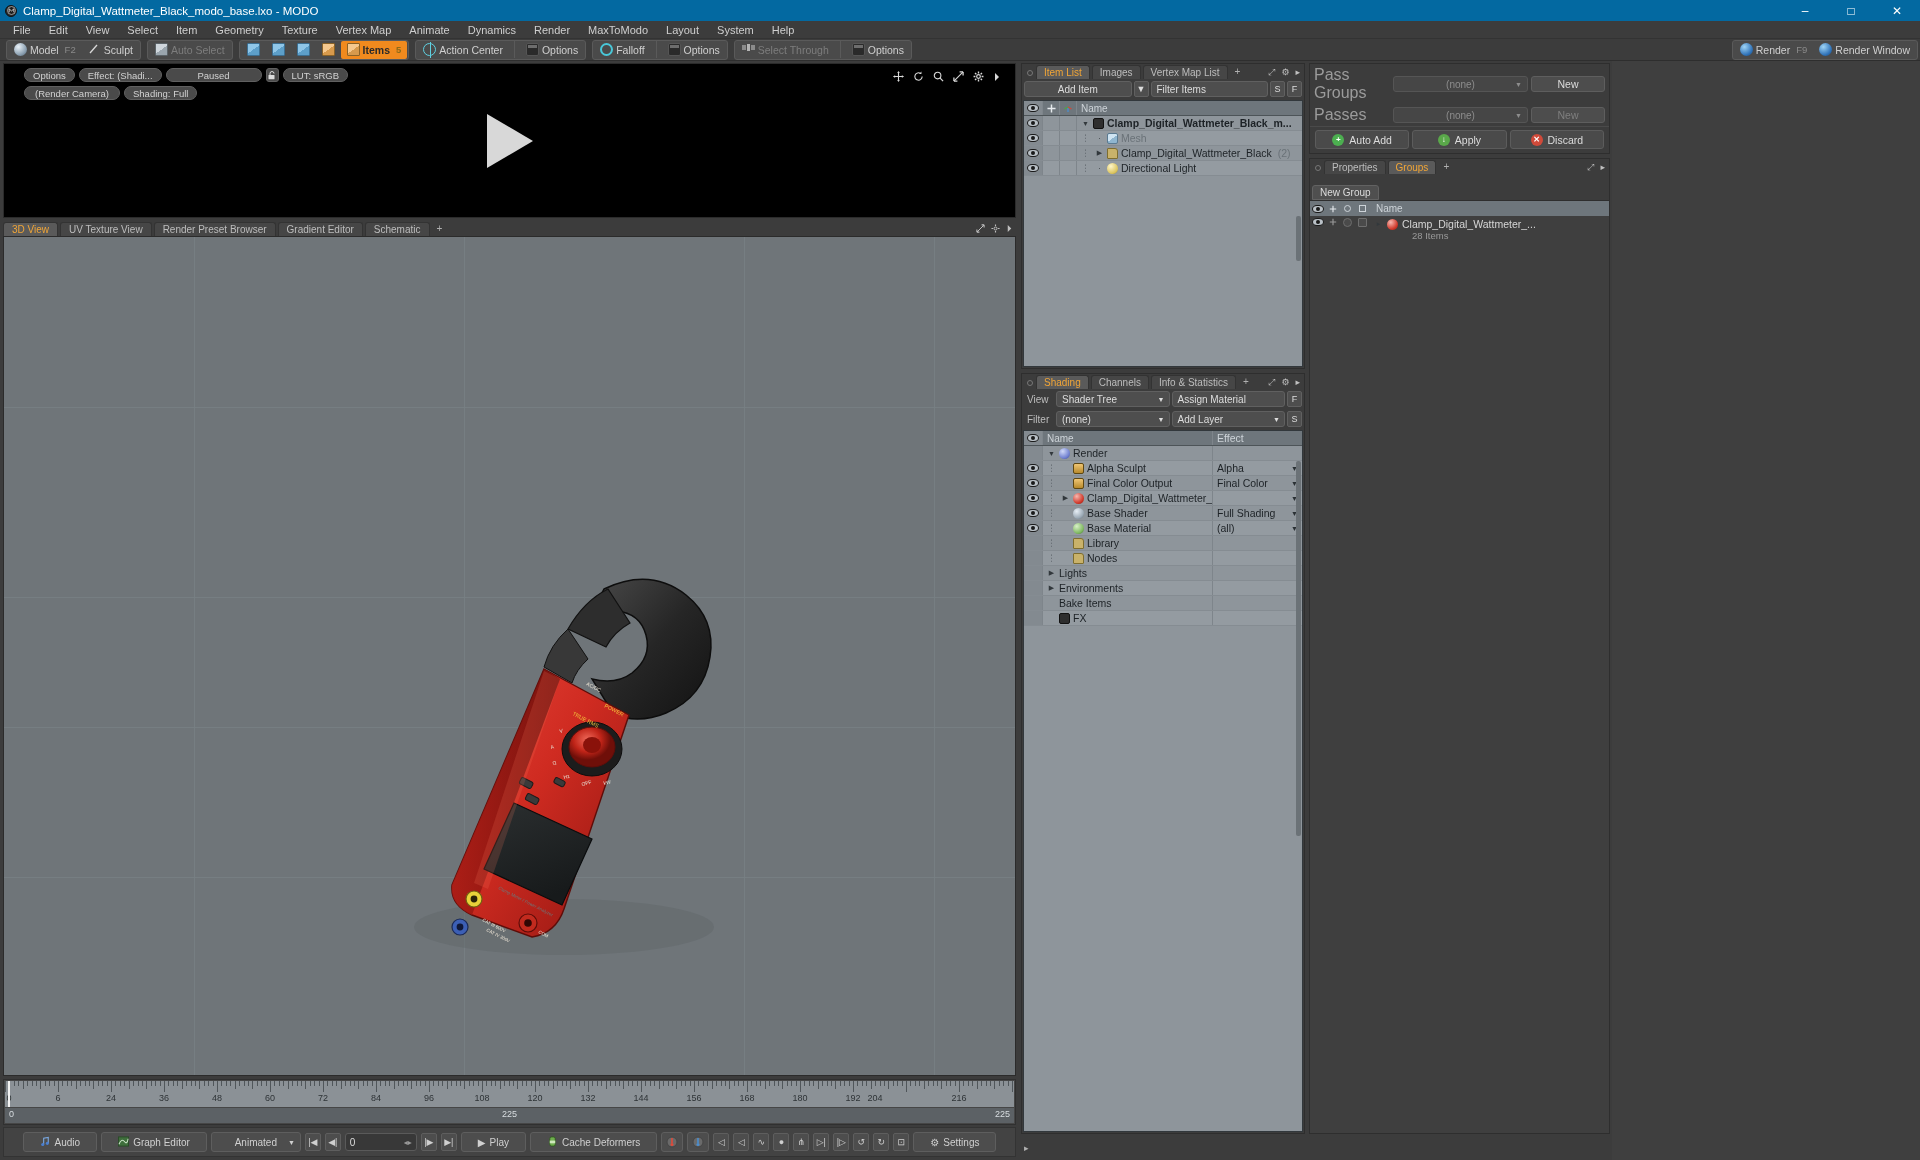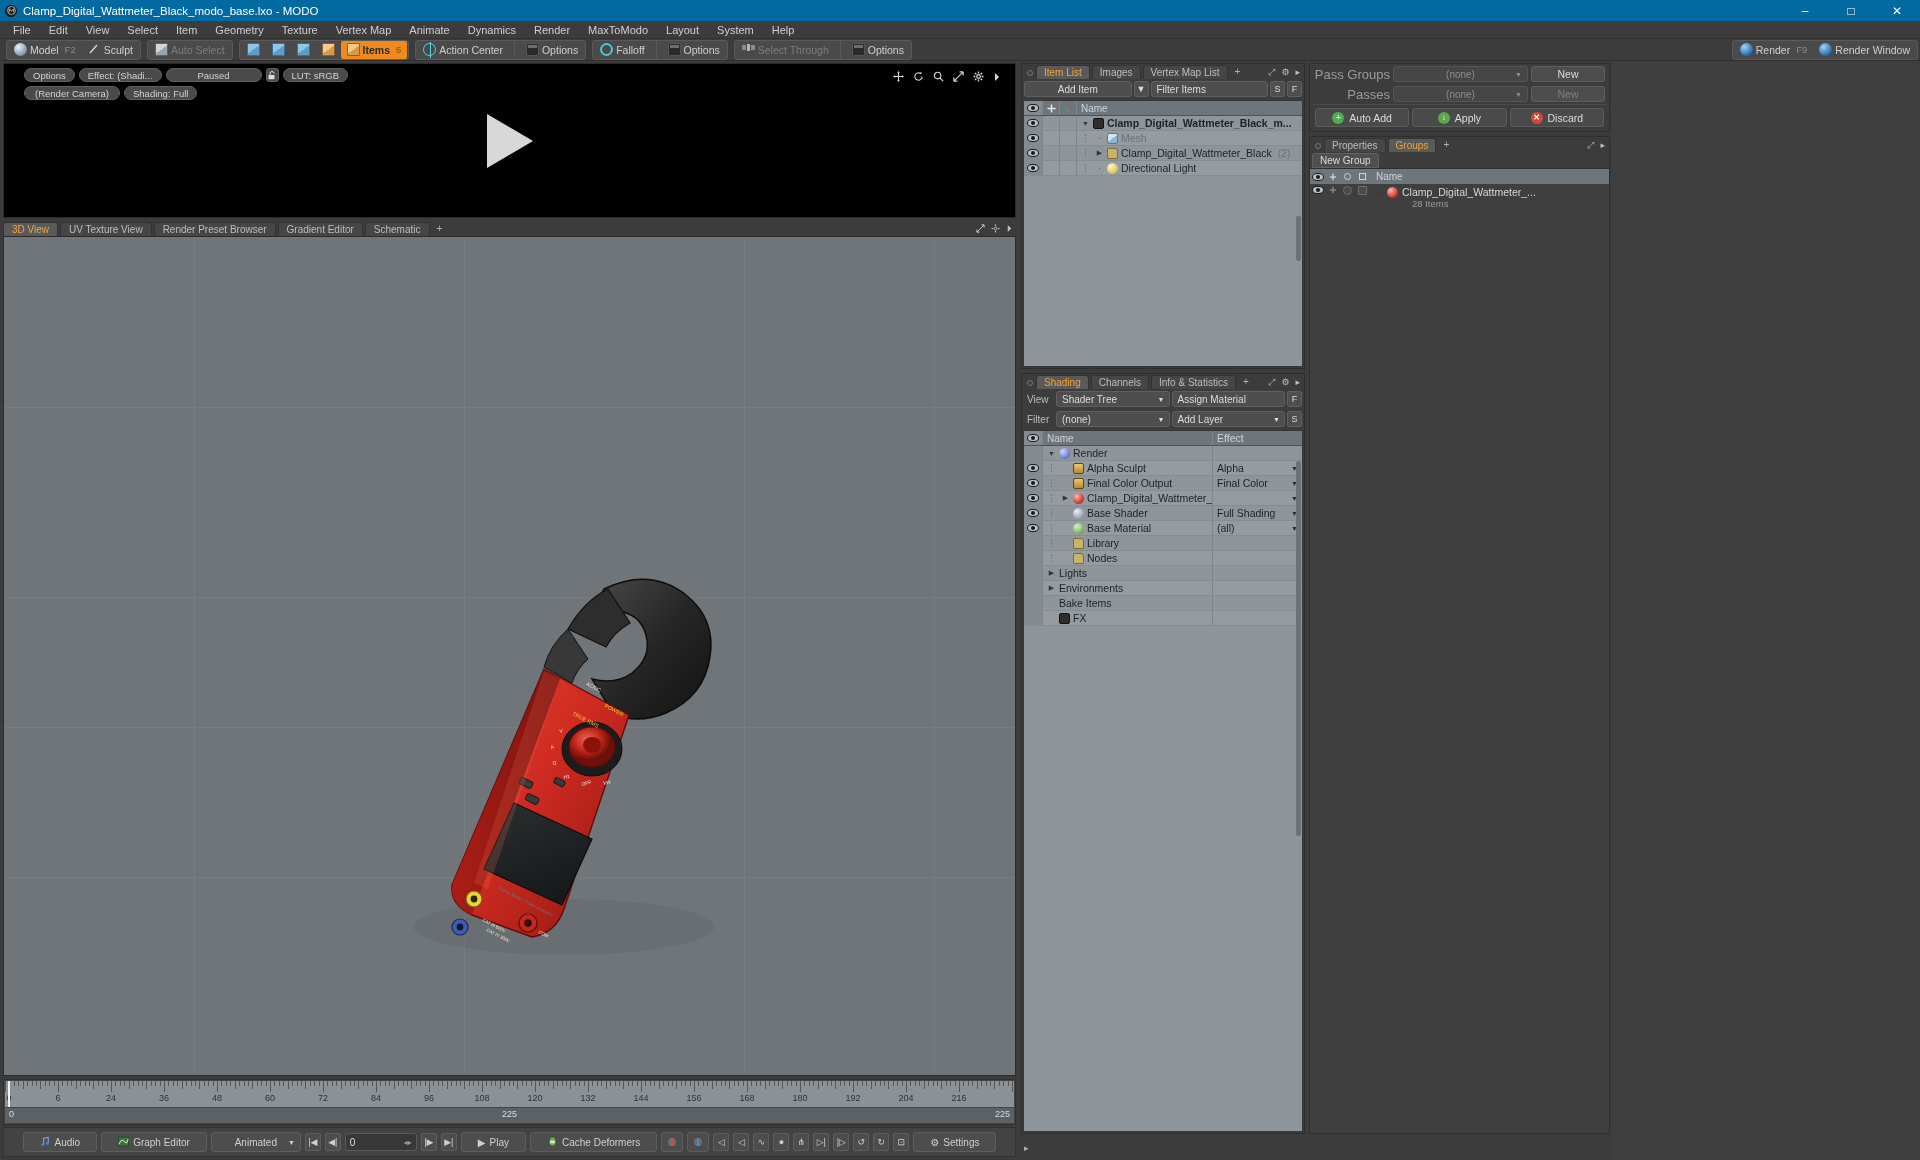--- a/index.html
+++ b/index.html
@@ -162,36 +162,36 @@
   .ti.grnball { border-radius:50%; background:radial-gradient(circle at 34% 30%,#d8f0c8,#7fb861 65%,#3f6b2c); }
   .ti.bluball { border-radius:50%; background:radial-gradient(circle at 34% 30%,#cfd8f7,#6f7fd0 65%,#38428a); }
   .bold { font-weight:bold; }
   .muted { color:#6a7278; }
   .effcol { width:90px; flex:none; border-left:1px solid #7e858b; height:100%; display:flex;
             align-items:center; padding-left:4px; font-size:10.5px; color:#1d2226; position:relative; }
   .effcol .arr { position:absolute; right:4px; font-size:7px; color:#2a3034; }
 
   
   .pgrow { display:flex; align-items:center; gap:3px; padding:2px 4px; }
-  .pglbl { font-size:13px; color:#9b9b9b; text-align:right; width:76px; flex:none; }
+  .pglbl { font-size:16px; color:#9b9b9b; text-align:left; width:76px; flex:none; }
   .pgdd { flex:1; height:16px; background:#464646; border:1px solid #555; border-radius:3px; display:flex;
           align-items:center; justify-content:center; font-size:10px; color:#8d8d8d; position:relative; }
   .pgdd .arr { position:absolute; right:5px; font-size:7px; color:#8d8d8d; }
   .pgnew { width:74px; height:16px; background:#4d4d4d; border:1px solid #5e5e5e; border-radius:3px;
            display:flex; align-items:center; justify-content:center; font-size:10.5px; color:#dcdcdc; flex:none; }
   .pgnew.dim { color:#7f7f7f; }
   .aabar { display:flex; gap:3px; padding:3px 5px 4px 5px; border-top:1px solid #4a4a4a; }
   .aab { flex:1; height:19px; background:#4a4a4a; border:1px solid #5c5c5c; border-radius:3px;
          display:flex; align-items:center; justify-content:center; gap:5px; font-size:10.5px; color:#dcdcdc; }
   .cico { width:12px; height:12px; border-radius:50%; display:flex; align-items:center; justify-content:center;
           font-size:8px; font-weight:bold; color:#fff; flex:none; }
 
   
   .ngbtn { height:15px; background:#4f4f4f; border:1px solid #626262; border-radius:3px 3px 0 0; display:inline-flex;
-           align-items:center; padding:0 7px; font-size:10px; color:#dcdcdc; margin:1px 0 0 2px; }
+           align-items:center; padding:0 7px; font-size:10px; color:#dcdcdc; margin:11px 0 0 2px; }
   .gtree { flex:1; background:#3f3f3f; border-top:1px solid #2e2e2e; min-height:0; overflow:hidden; }
   .ghead { height:15px; background:#6e767c; display:flex; align-items:center; font-size:10px; color:#e6eaed; }
   .gtr { height:15px; display:flex; align-items:center; font-size:10.5px; color:#d6d6d6; }
   .gcol { width:15px; flex:none; display:flex; align-items:center; justify-content:center; }
   .chk { width:9px; height:9px; border:1px solid #6e6e6e; background:#4a4a4a; border-radius:1px; }
   .subtxt { font-size:9.5px; color:#9a9a9a; }
 
   
   .cmdbar { height:20px; margin:2px; background:#3c3c3c; display:flex; align-items:center; gap:4px; flex:none; }
   .cmdin { flex:1; height:16px; background:#474747; border:1px solid #585858; border-radius:3px;
@@ -772,21 +772,21 @@
             <div class="tlabel" style="left: 371px;">84</div>
             <div class="tlabel" style="left: 424px;">96</div>
             <div class="tlabel" style="left: 477px;">108</div>
             <div class="tlabel" style="left: 530px;">120</div>
             <div class="tlabel" style="left: 583px;">132</div>
             <div class="tlabel" style="left: 636px;">144</div>
             <div class="tlabel" style="left: 689px;">156</div>
             <div class="tlabel" style="left: 742px;">168</div>
             <div class="tlabel" style="left: 795px;">180</div>
             <div class="tlabel" style="left: 848px;">192</div>
-            <div class="tlabel" style="left: 901px;">204</div>
+            <div class="tlabel" style="left: 870px;">204</div>
             <div class="tlabel" style="left: 954px;">216</div>
             <div class="playhead" style="left: 3px;"></div>
           </div>
         <div class="range">
           <span class="lf">0</span>
           <span class="ct">225</span>
           <span class="rt">225</span>
         </div>
       </div>
 

